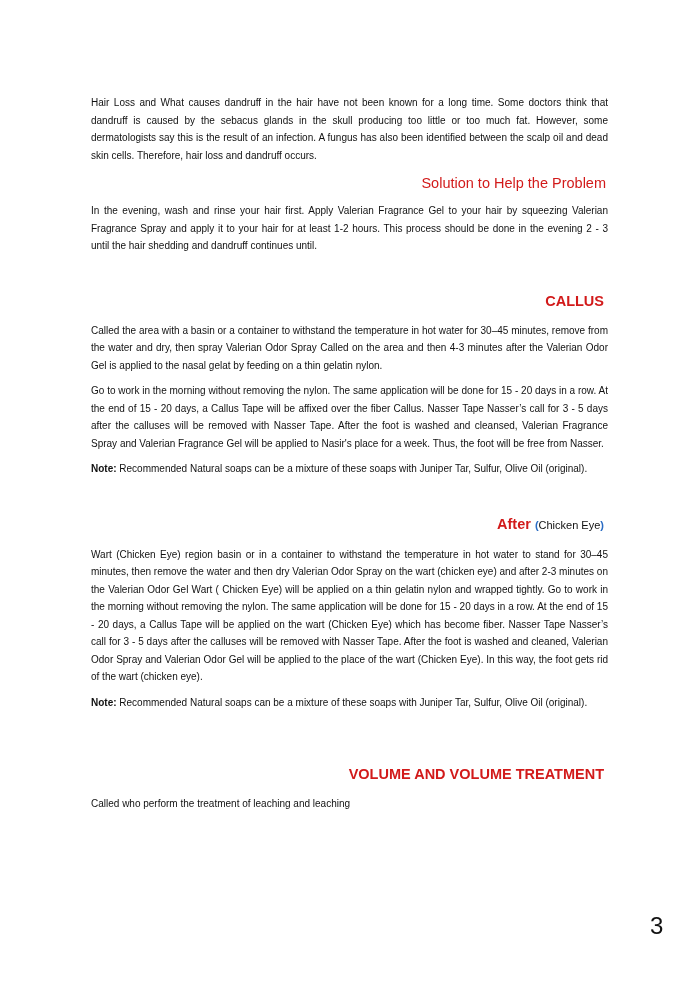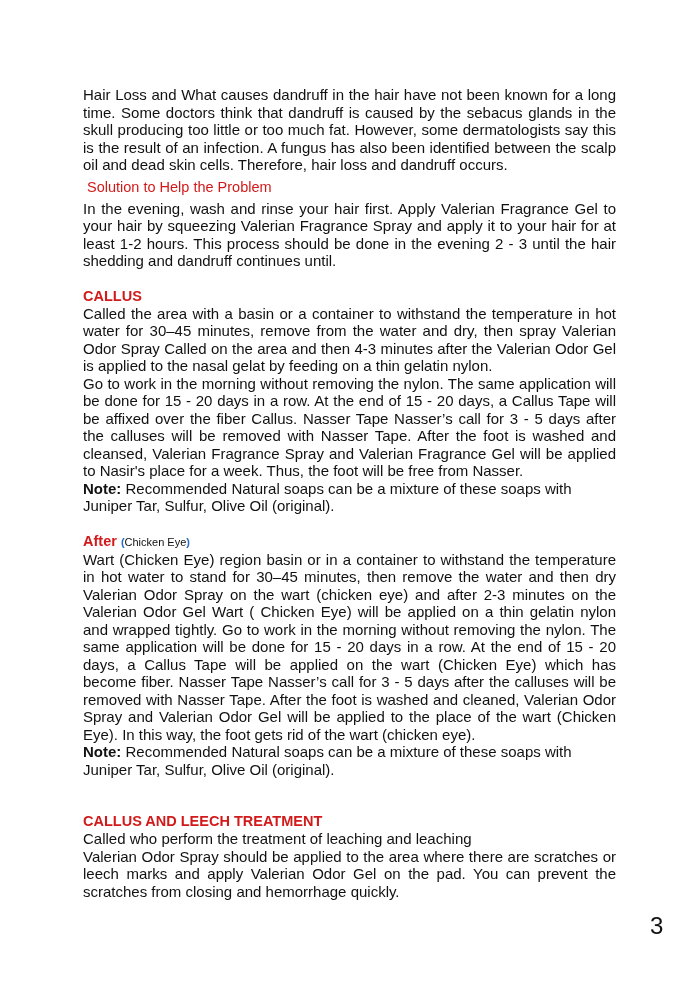--- a/index.html
+++ b/index.html
@@ -1,22 +1,22 @@
 <!DOCTYPE html>
 <html><head>
 <meta charset="utf-8">
 <style>
   html, body { margin: 0; padding: 0; background: #ffffff; }
   body { width: 700px; height: 989px; position: relative; overflow: hidden;
          font-family: "Liberation Sans", sans-serif; color: #111; }
   .page { position: absolute; left: 83px; top: 86px; width: 533px; }
-  p { margin: 0; font-size: 15px; line-height: 17.5px; }
+  p { margin: 8px; font-size: 10px; line-height: 17.5px; }
   p.just { text-align: justify; }
-  .h-sub { color: #d21a1a; font-size: 14.5px; line-height: 18px; margin: 4px; font-weight: normal; }
-  .h-sec { color: #d21a1a; font-size: 14.5px; line-height: 18px; margin: 0; font-weight: bold; }
+  .h-sub { color: #d21a1a; font-size: 14.5px; line-height: 18px; margin: 10px; font-weight: normal; text-align: right; }
+  .h-sec { color: #d21a1a; font-size: 14.5px; line-height: 18px; margin: 12px; font-weight: bold; text-align: right; }
   .note-red { color: #d21a1a; font-weight: bold; }
   .note-black { font-weight: bold; color: #111; }
   .gap { height: 17px; }
   .paren { color: #2a6cc4; font-size: 11px; font-weight: bold; }
   .sub-bold { color: #111; font-size: 11px; font-weight: normal; }
   .pagenum { position: absolute; left: 650px; top: 912px; font-size: 24px; color: #111; }
 </style>
 </head>
 <body>
 
@@ -38,19 +38,18 @@
 
   <h2 class="h-sec"><span>After</span> <span class="paren">(</span><span class="sub-bold">Chicken Eye</span><span class="paren">)</span></h2>
   <p class="just">Wart (Chicken Eye) region basin or in a container to withstand the temperature in hot water to stand for 30–45 minutes, then remove the water and then dry Valerian Odor Spray on the wart (chicken eye) and after 2-3 minutes on the Valerian Odor Gel Wart ( Chicken Eye) will be applied on a thin gelatin nylon and wrapped tightly. Go to work in the morning without removing the nylon. The same application will be done for 15 - 20 days in a row. At the end of 15 - 20 days, a Callus Tape will be applied on the wart (Chicken Eye) which has become fiber. Nasser Tape Nasser’s call for 3 - 5 days after the calluses will be removed with Nasser Tape. After the foot is washed and cleaned, Valerian Odor Spray and Valerian Odor Gel will be applied to the place of the wart (Chicken Eye). In this way, the foot gets rid of the wart (chicken eye).</p>
   <p><span class="note-black">Note:</span><span> Recommended Natural soaps can be a mixture of these soaps with Juniper Tar, Sulfur, Olive Oil (original).</span></p>
 
   <div class="gap"></div>
 
 
   <div class="gap"></div>
 
-  <h2 class="h-sec">CALLUS AND LEECH TREATMENT</h2>
+  <h2 class="h-sec">VOLUME AND VOLUME TREATMENT</h2>
   <p>Called who perform the treatment of leaching and leaching</p>
-  <p class="just">Valerian Odor Spray should be applied to the area where there are scratches or leech marks and apply Valerian Odor Gel on the pad. You can prevent the scratches from closing and hemorrhage quickly.</p>
 
 </div>
 
 <div class="pagenum">3</div>
 
 </body></html>

